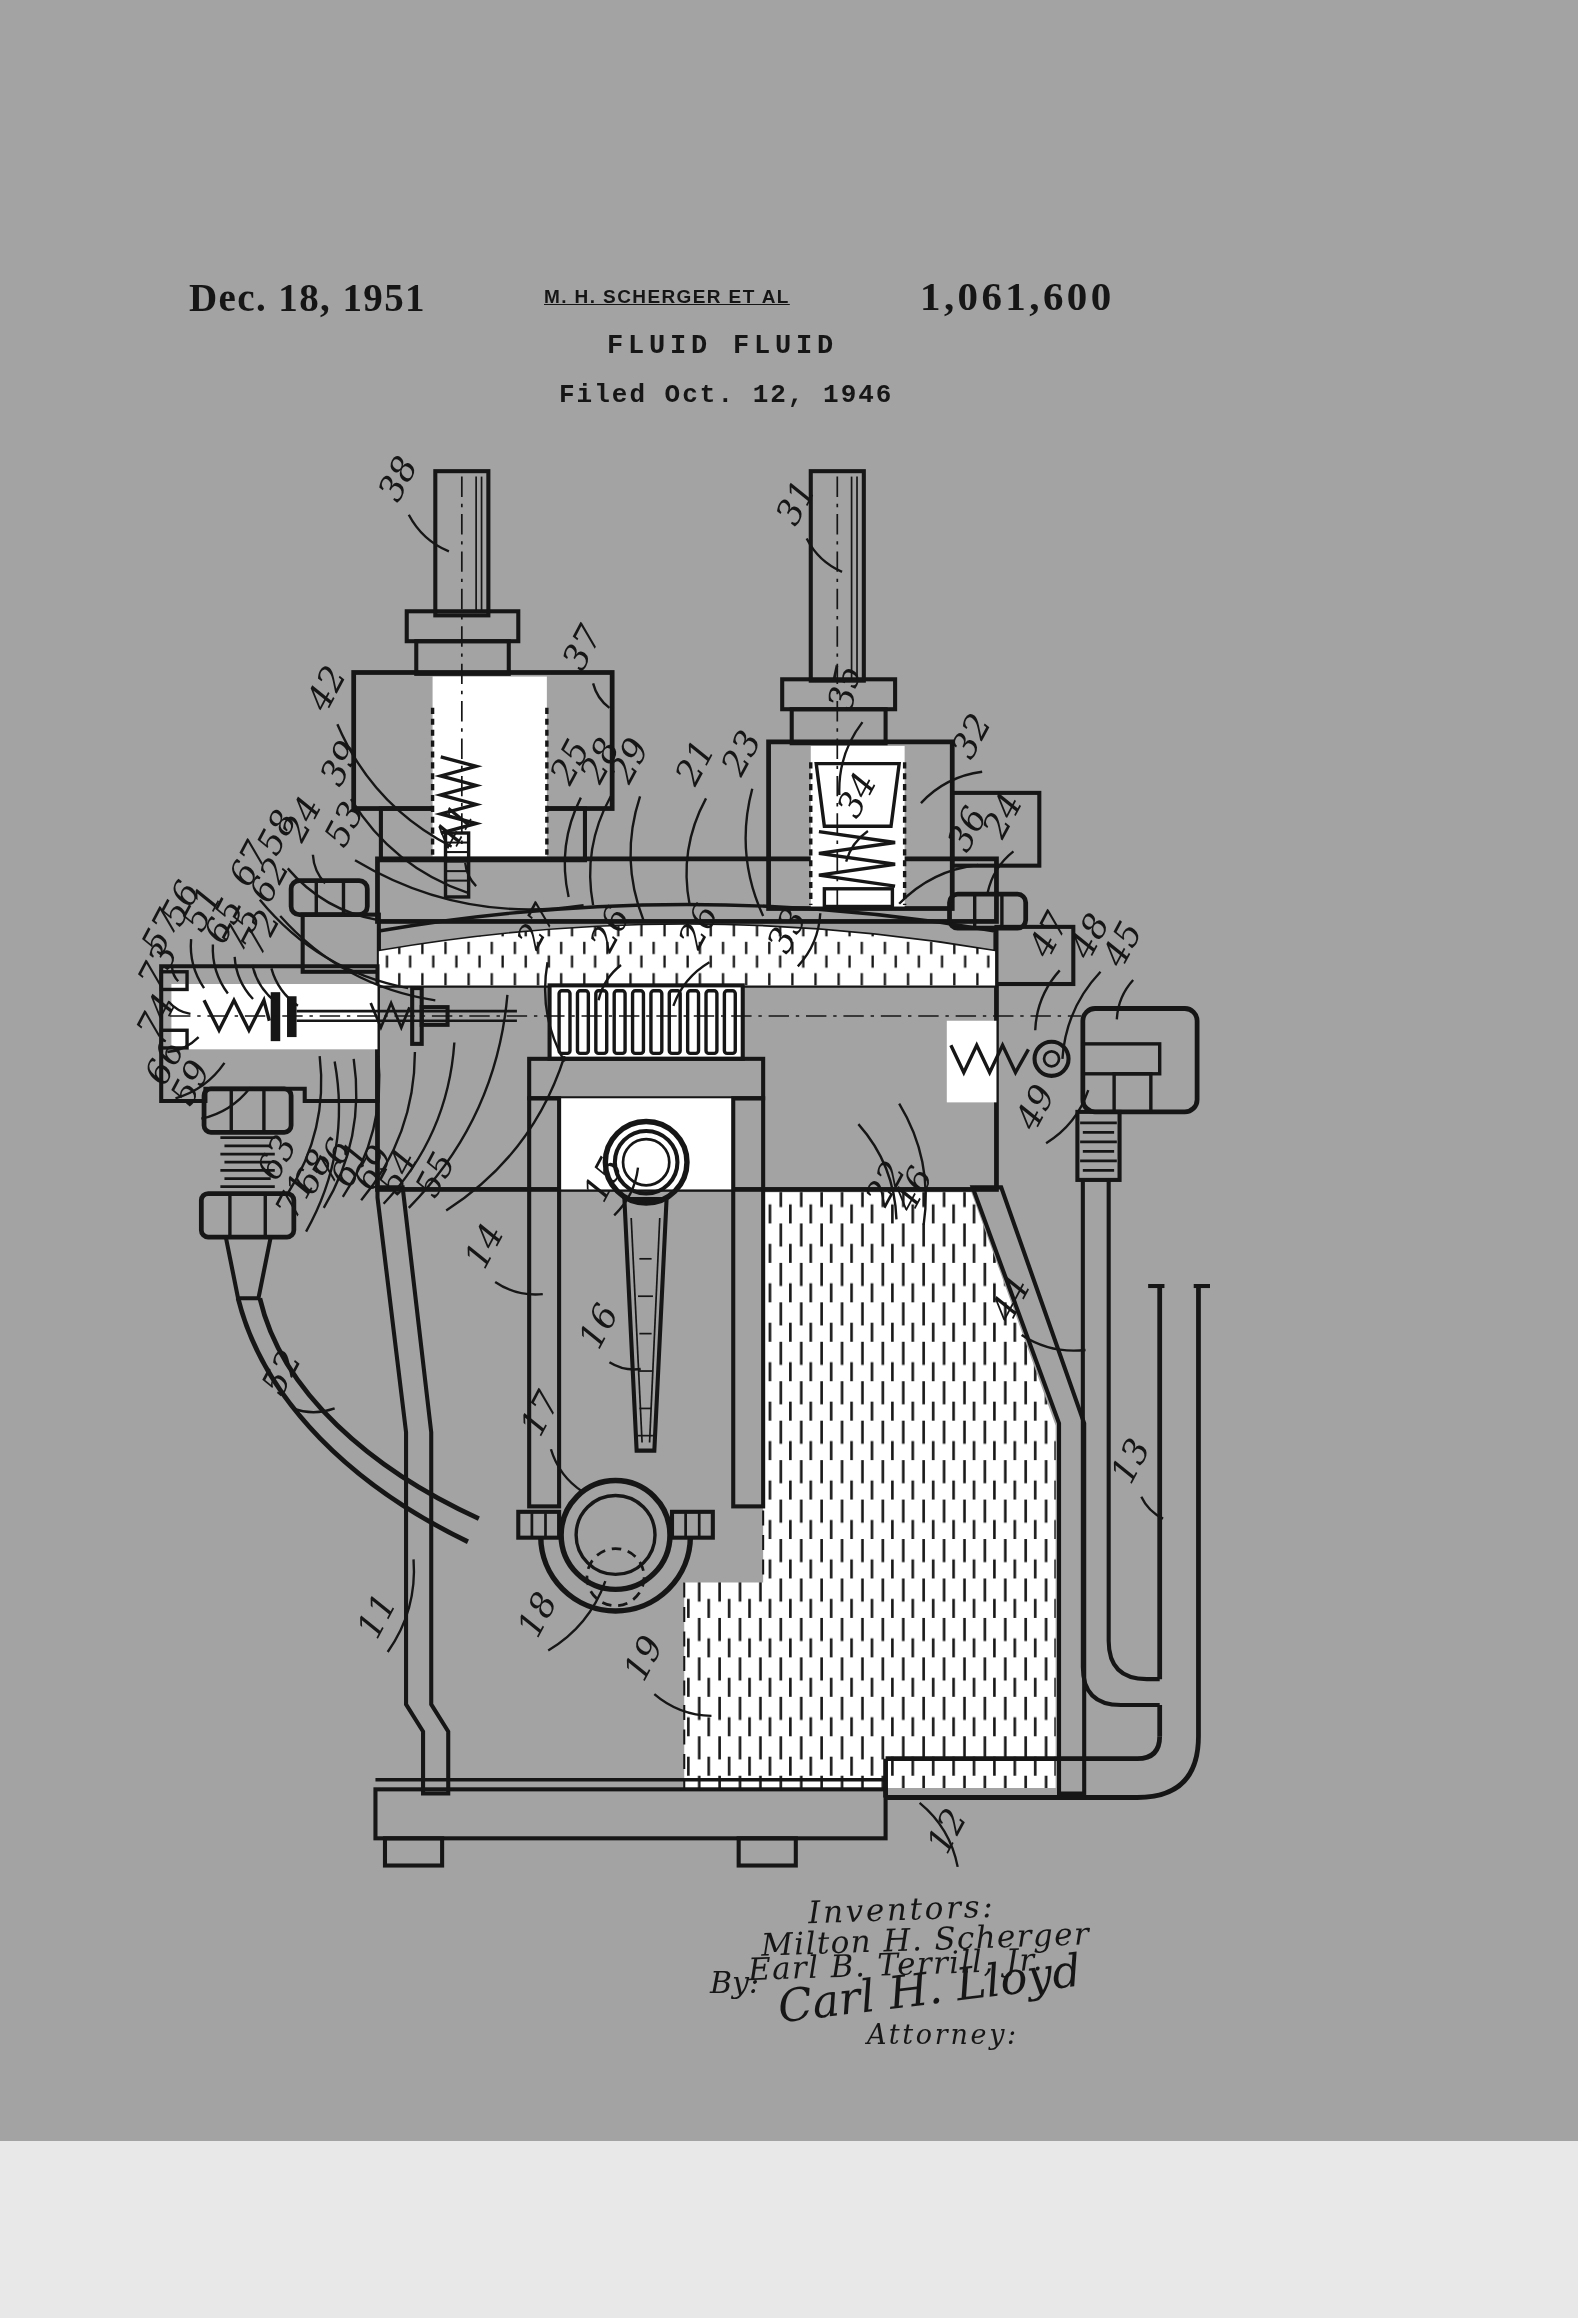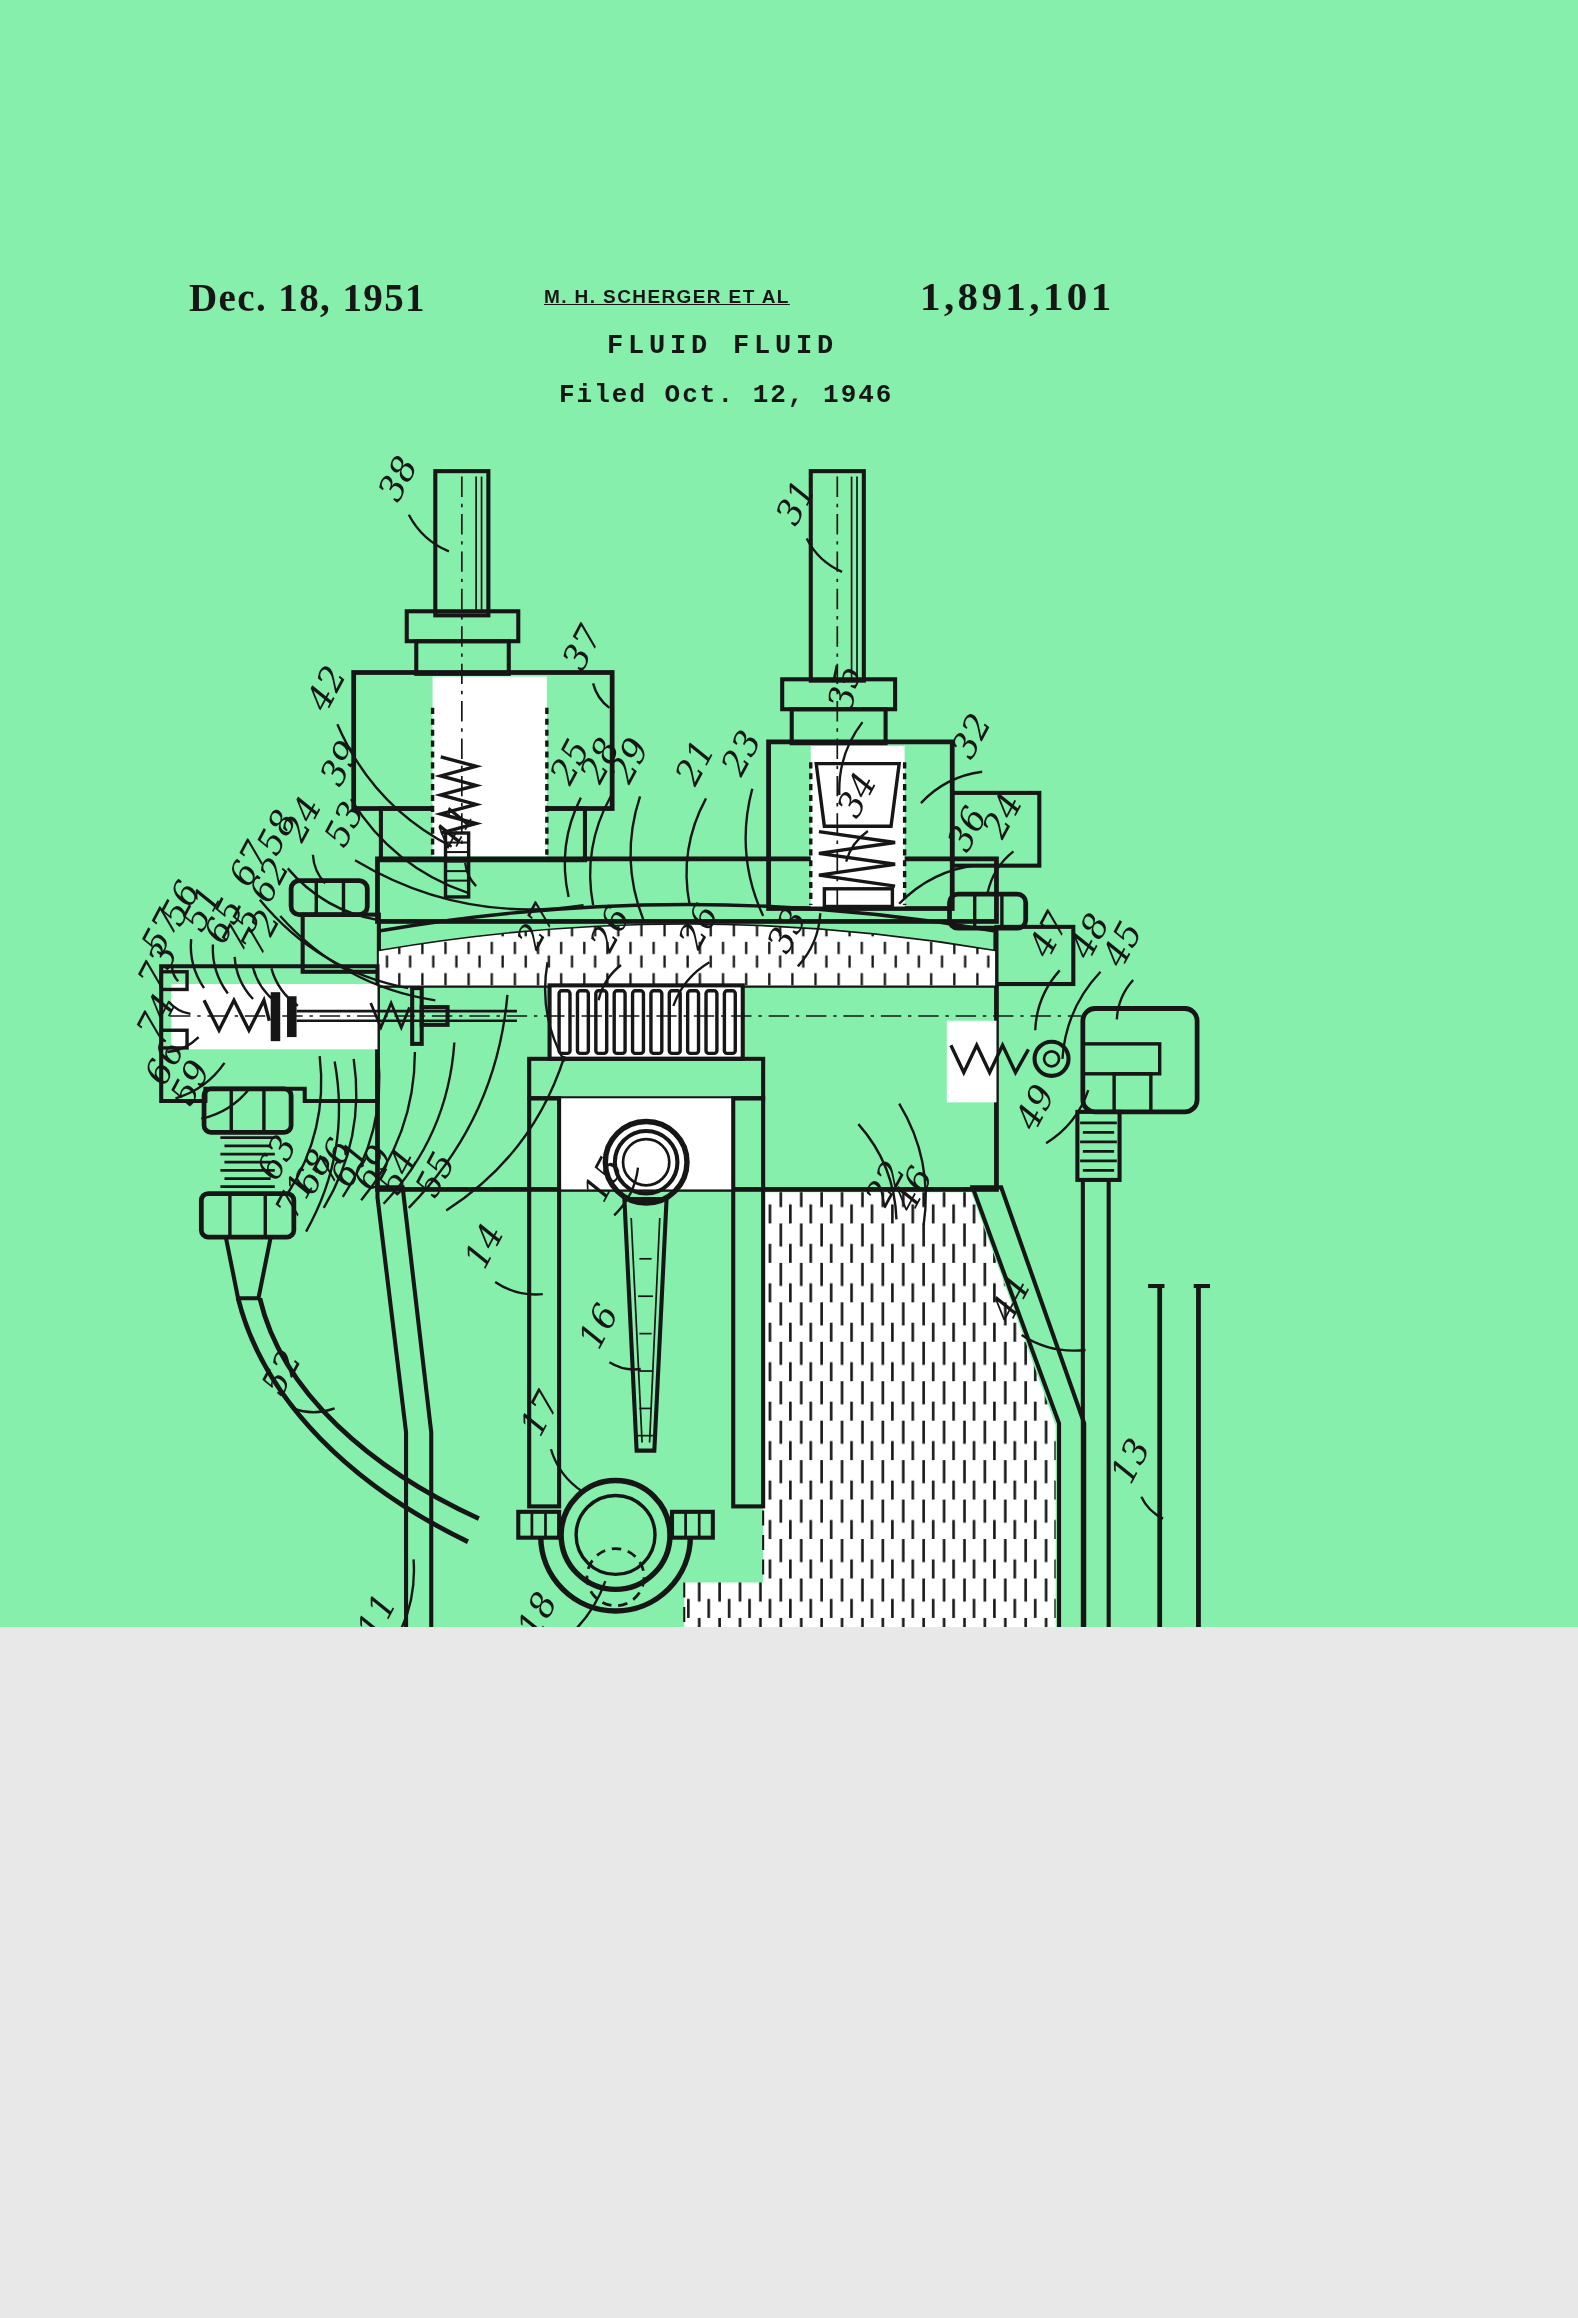--- a/index.html
+++ b/index.html
@@ -1,16 +1,16 @@
 <!DOCTYPE html>
 <html style="font-size:11px"><head>
 <meta charset="utf-8">
 <style>
   html,body{margin:0;padding:0;background:#e8e8e8;}
-  .page{position:relative;width:1578px;height:1627px;background:#86efac;overflow:hidden;
+  .page{position:relative;width:1578px;height:2141px;background:#a3a3a3;overflow:hidden;
         font-family:"Liberation Serif",serif;color:#161616;}
   .abs{position:absolute;white-space:nowrap;}
   .h-date{left:189px;top:275px;font-size:39px;font-weight:bold;letter-spacing:1.4px;}
   .h-auth{left:544px;top:286px;font-family:"Liberation Sans",sans-serif;font-size:19px;
           font-weight:bold;letter-spacing:1.4px;text-decoration:underline;}
   .h-num{left:920px;top:272px;font-size:41px;font-weight:bold;letter-spacing:3.4px;}
   .h-title{left:607px;top:331px;font-family:"Liberation Mono",monospace;font-size:27px;
            font-weight:bold;letter-spacing:4.8px;}
   .h-filed{left:559px;top:380px;font-family:"Liberation Mono",monospace;font-size:26px;
            font-weight:bold;letter-spacing:2px;}
@@ -26,21 +26,21 @@
   .ref{font-family:"DejaVu Serif",serif;font-style:italic;font-size:51px;fill:#161616;}
   .leader{stroke:#161616;stroke-width:3.5;fill:none;}
 </style>
 </head>
 <body>
 
 <div class="page">
 
   <div class="abs h-date">Dec. 18, 1951</div>
   <div class="abs h-auth">M. H. SCHERGER  ET AL</div>
-  <div class="abs h-num">1,891,101</div>
+  <div class="abs h-num">1,061,600</div>
   <div class="abs h-title">FLUID FLUID</div>
   <div class="abs h-filed">Filed Oct. 12, 1946</div>
 
   <svg id="fig" width="1578" height="2319" viewBox="0 0 2320 3408">
     <defs>
       <pattern id="h1" width="26" height="26" patternUnits="userSpaceOnUse" patternTransform="rotate(45)">
         <rect width="26" height="26" fill="#ffffff"></rect>
         <line x1="4" y1="0" x2="4" y2="26" stroke="#161616" stroke-width="3.6"></line>
       </pattern>
       <pattern id="h2" width="26" height="26" patternUnits="userSpaceOnUse" patternTransform="rotate(-45)">

